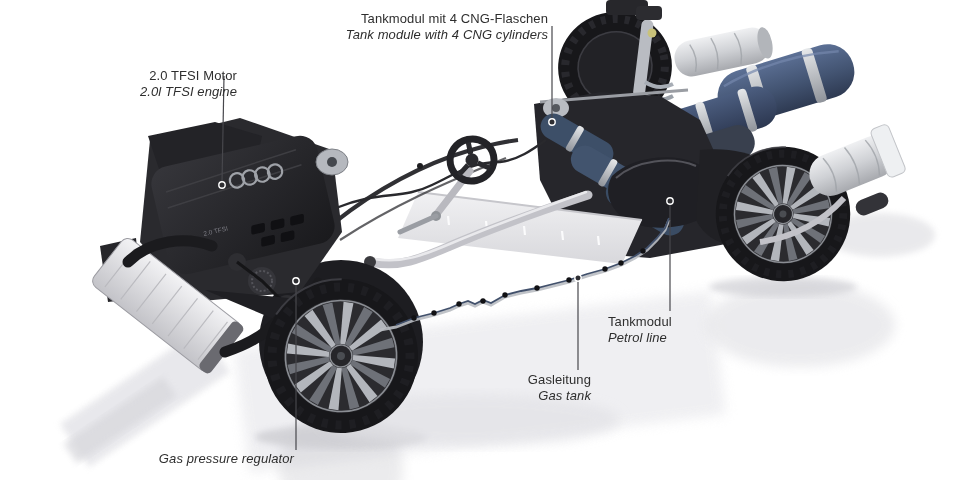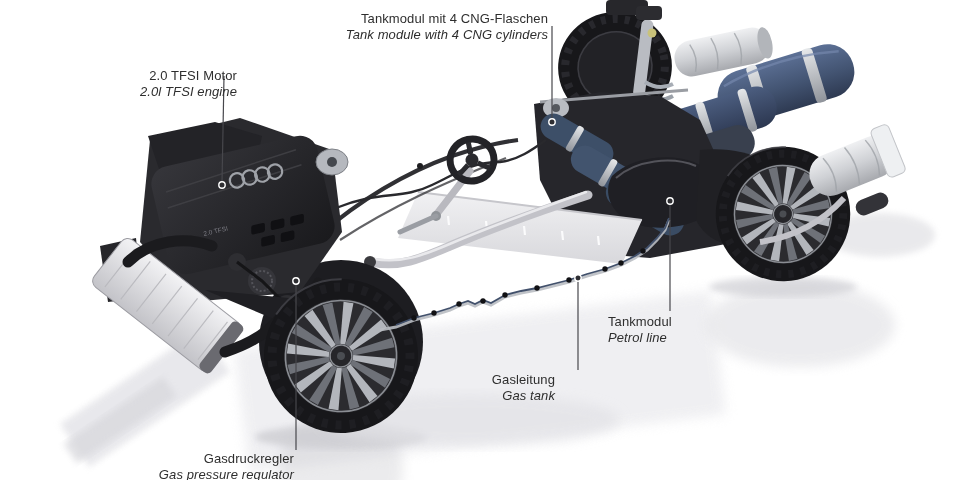--- a/index.html
+++ b/index.html
@@ -12,21 +12,21 @@
   .callout{
     position:absolute;
     color:var(--color-label-text,#2e2e2e);
     font-size:13px;line-height:15.5px;letter-spacing:.1px;white-space:nowrap;
   }
   .callout .en{font-style:italic;}
   .ta-r{text-align:right;}
   .callout-tank-module{top:11px;right:412px;}
   .callout-engine{top:68px;right:723px;}
   .callout-petrol-tank{top:314px;left:608px;}
-  .callout-gas-line{top:372px;right:405px;}
+  .callout-gas-line{top:372px;right:369px;}
   .callout-gas-pressure-regulator{top:451px;right:666px;}
 </style>
 </head>
 <body>
 
 <div class="stage">
 
 <svg width="960" height="480" viewBox="0 0 960 480">
   <defs>
     <linearGradient id="blueGrad" x1="0" y1="0" x2="0" y2="1">
@@ -349,17 +349,16 @@
     <div class="de">Tankmodul</div>
     <div class="en">Petrol line</div>
   </div>
 
   <div class="callout callout-gas-line ta-r">
     <div class="de">Gasleitung</div>
     <div class="en">Gas tank</div>
   </div>
 
   <div class="callout callout-gas-pressure-regulator ta-r">
-    <div class="de">Gasdruckregler</div>
     <div class="en">Gas pressure regulator</div>
   </div>
 
 </div>
 
 </body></html>

